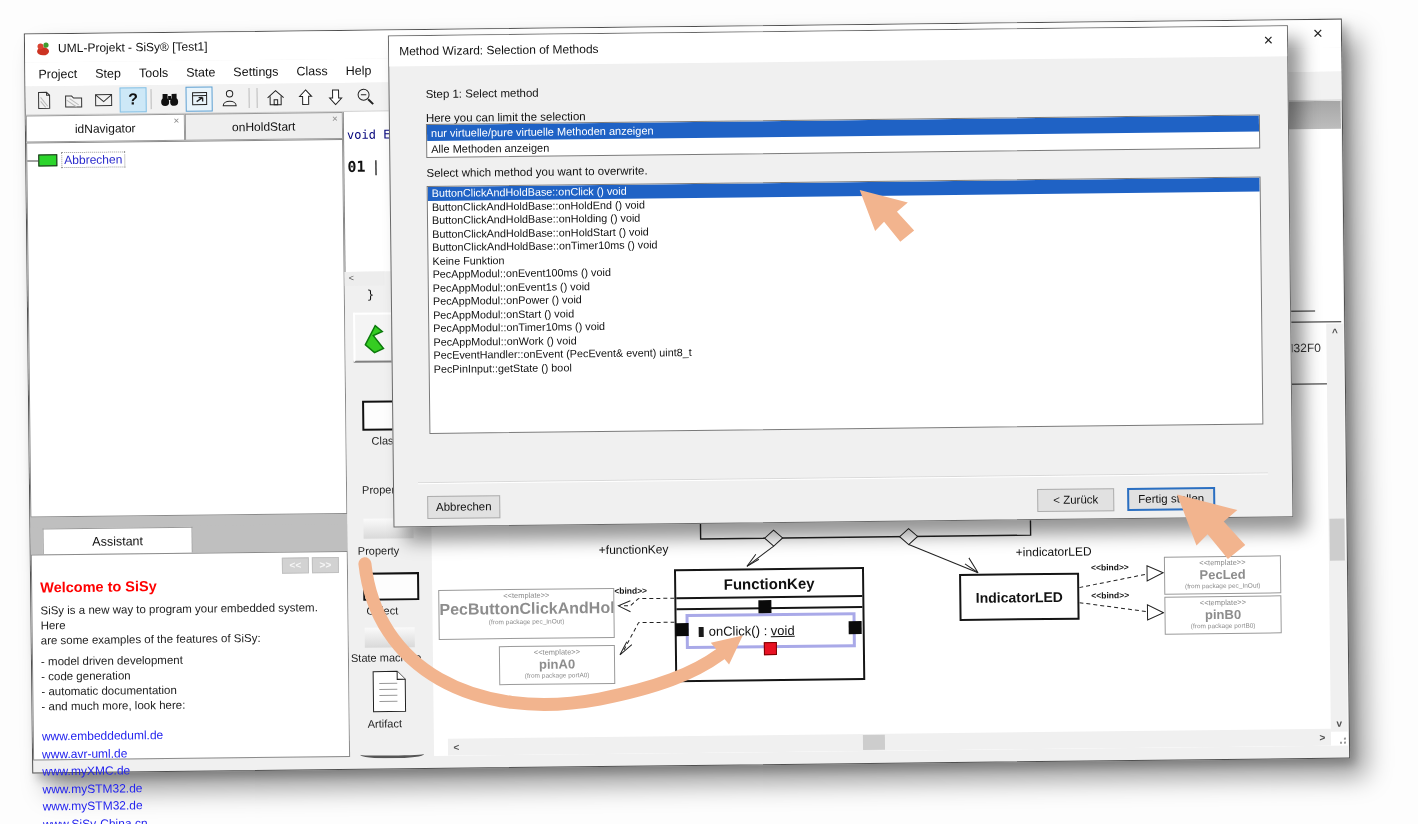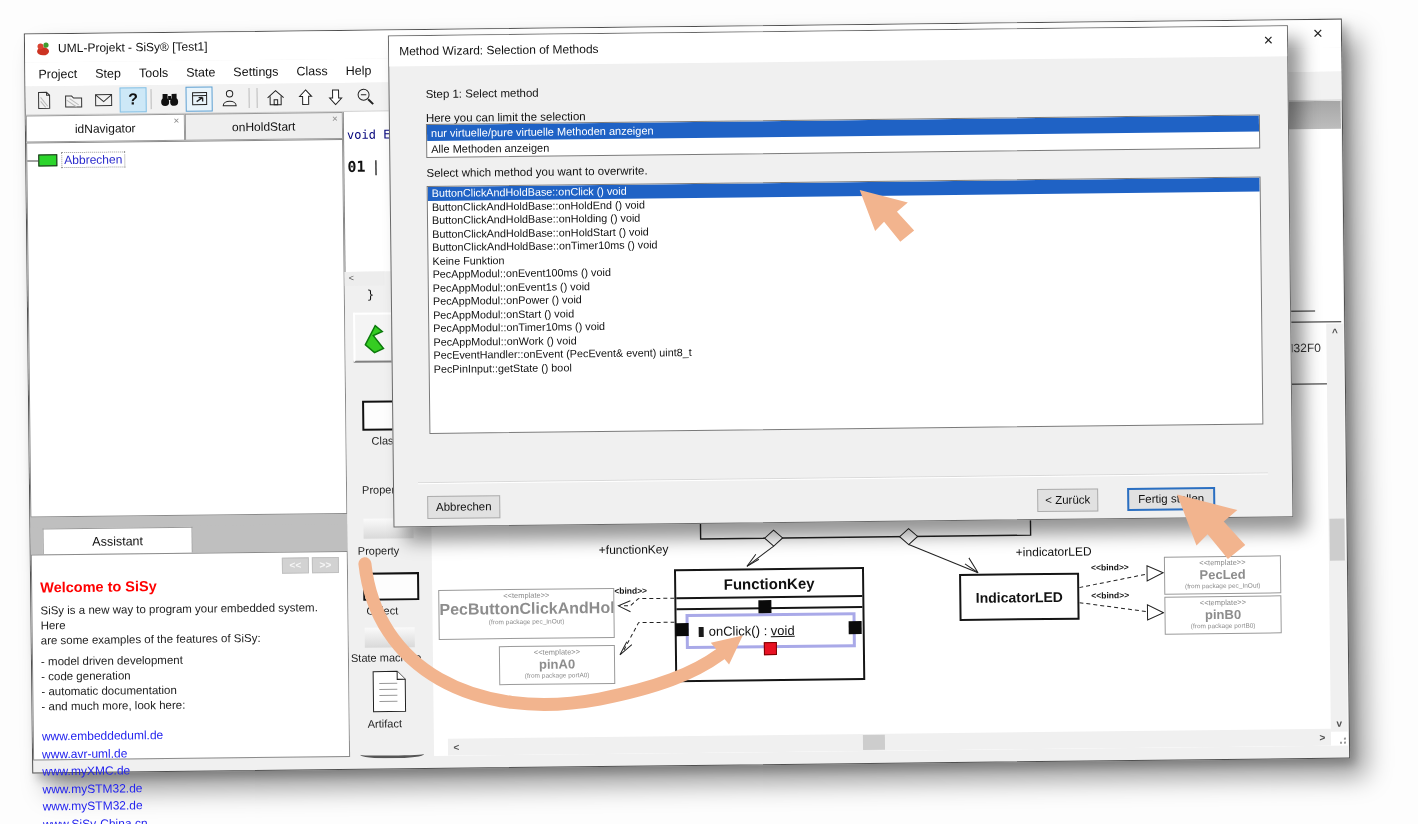--- a/index.html
+++ b/index.html
@@ -442,21 +442,21 @@
         <div class="lbrow">PecAppModul::onPower () void</div>
         <div class="lbrow">PecAppModul::onStart () void</div>
         <div class="lbrow">PecAppModul::onTimer10ms () void</div>
         <div class="lbrow">PecAppModul::onWork () void</div>
         <div class="lbrow">PecEventHandler::onEvent (PecEvent&amp; event) uint8_t</div>
         <div class="lbrow">PecPinInput::getState () bool</div>
       </div>
 
     <div class="dlg-sep"></div>
     <div class="btn" style="left:33px; width:73px;">Abbrechen</div>
-    <div class="btn" style="left:643px; width:61px;">&lt; Zurück</div>
+    <div class="btn" style="left:643px; width:77px;">&lt; Zurück</div>
     <div class="btn finish" style="left:733px; width:88px;">Fertig stellen</div>
   </div>
 
   <svg class="annotations" viewBox="0 0 1334 760">
     <g transform="translate(836,178)">
       <polygon points="0,0 15,41 24,32 40,52 54,41 37,22 48,13" fill="#f2b48e"></polygon>
     </g>
     <g transform="translate(1150,486) scale(1.25)">
       <polygon points="0,0 15,41 24,32 40,52 54,41 37,22 48,13" fill="#f2b48e"></polygon>
     </g>

